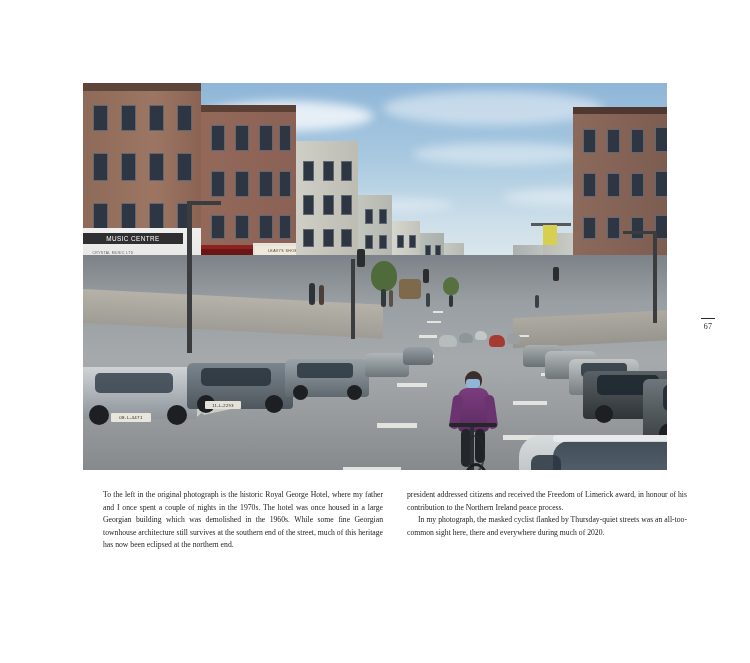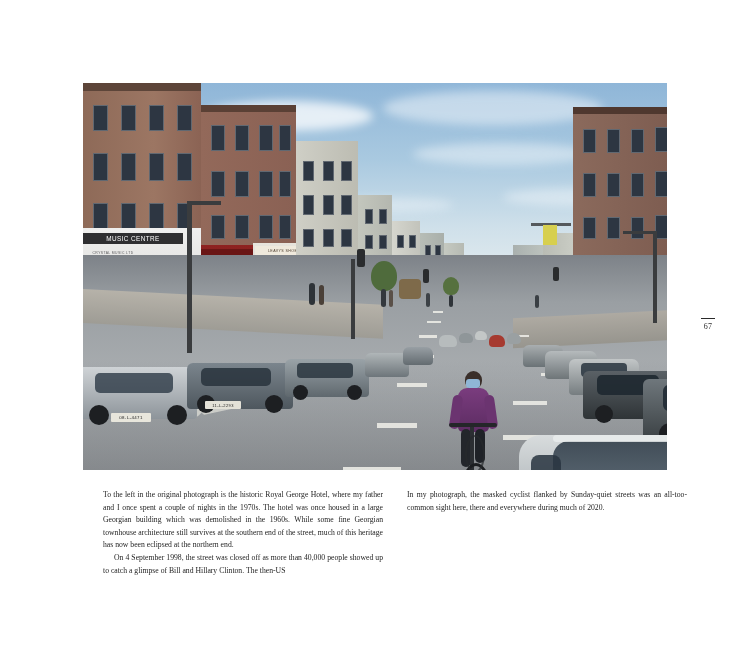--- a/index.html
+++ b/index.html
@@ -421,20 +421,20 @@
   </div>
 
   <div class="folio">
     <div class="rule"></div>
     <span>67</span>
   </div>
 
   <div class="columns">
     <div class="col">
       <p>To the left in the original photograph is the historic Royal George Hotel, where my father and I once spent a couple of nights in the 1970s. The hotel was once housed in a large Georgian building which was demolished in the 1960s. While some fine Georgian townhouse architecture still survives at the southern end of the street, much of this heritage has now been eclipsed at the northern end.</p>
-      <p>On 4 September 1998, the street was closed off as more than 40,000 people showed up to catch a glimpse of Bill and Hillary Clinton. The then-US</p>
     </div>
     <div class="col">
-      <p>In my photograph, the masked cyclist flanked by Sunday-quiet streets was an all-too-common sight here, there and everywhere during much of 2020.</p>
+      <p>president addressed citizens and received the Freedom of Limerick award, in honour of his contribution to the Northern Ireland peace process.</p>
+      <p>In my photograph, the masked cyclist flanked by Thursday-quiet streets was an all-too-common sight here, there and everywhere during much of 2020.</p>
     </div>
   </div>
 
 </div>
 
 </body></html>

